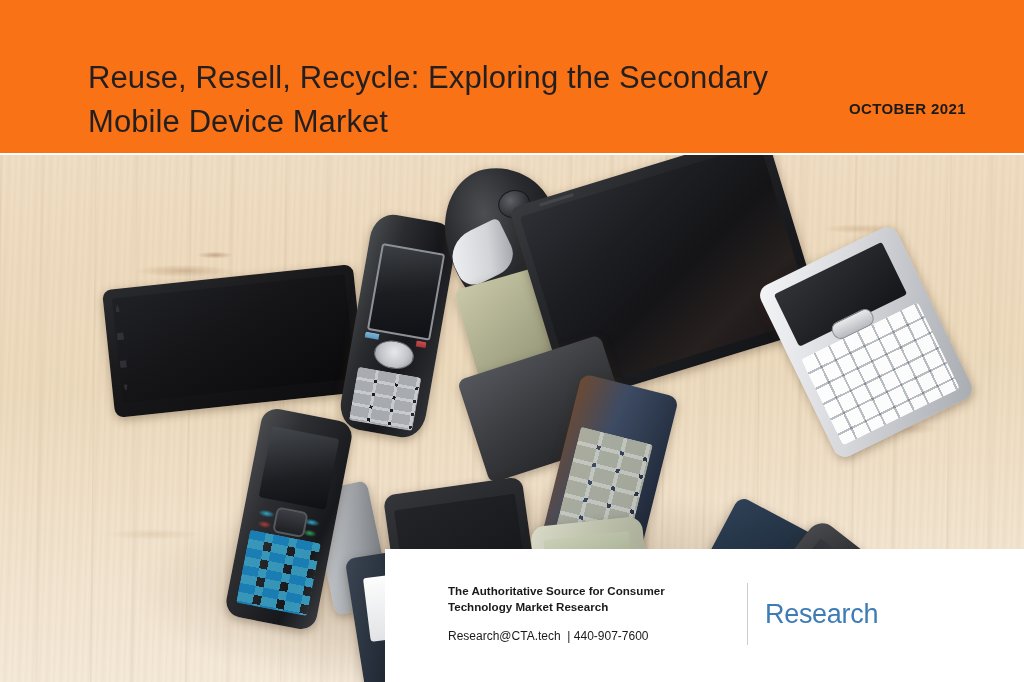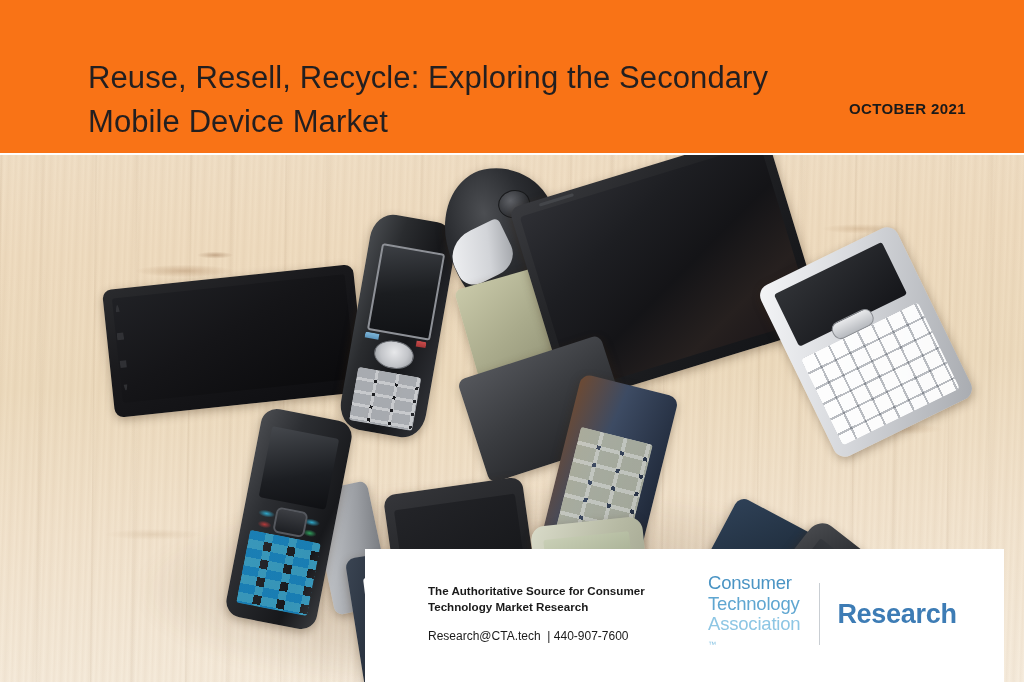--- a/index.html
+++ b/index.html
@@ -454,21 +454,21 @@
     left: 140px; top: 330px;
     width: 720px; height: 210px;
     background: radial-gradient(ellipse at 50% 50%, rgba(90,60,30,0.30) 0%, rgba(90,60,30,0.12) 45%, rgba(90,60,30,0) 72%);
     filter: blur(6px);
     pointer-events: none;
   }
 
   
   .footer-card {
     position: absolute;
-    left: 365px;
+    left: 385px;
     top: 549px;
     width: 639px;
     height: 133px;
     background: #ffffff;
   }
 
   .footer-tagline {
     position: absolute;
     left: 63px;
     top: 34px;
@@ -512,21 +512,21 @@
     vertical-align: super;
   }
   .logo-divider {
     width: 1px;
     height: 62px;
     background: #c9ced3;
     margin: 0 17px 0 19px;
   }
   .logo-research {
     font-size: 27px;
-    font-weight: bold;
+    font-weight: normal;
     color: #3d7cb5;
     letter-spacing: -0.3px;
   }
 </style>
 </head>
 <body>
 
 <div class="page">
 
   <div class="header">
@@ -605,26 +605,18 @@
       <div class="navpad"></div>
       <div class="keys"></div>
     </div>
   </div>
 
   <div class="footer-card">
     <div class="footer-tagline">The Authoritative Source for Consumer Technology Market Research</div>
     <div class="footer-contact">Research@CTA.tech  | 440-907-7600</div>
 
     <div class="logo-lockup">
-      <div class="logo-cta">
-        <span class="logo-line-1">Consumer</span>
-        <span class="logo-line-2">Technology</span>
-        <span class="logo-line-3">
-            <span>Association</span>
-            <span class="logo-tm">™</span>
-          </span>
-      </div>
       <div class="logo-divider"></div>
       <div class="logo-research">Research</div>
     </div>
   </div>
 
 </div>
 
 </body></html>

